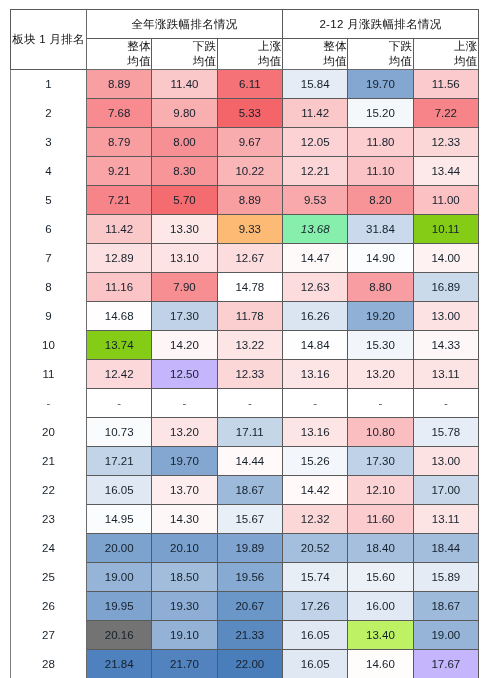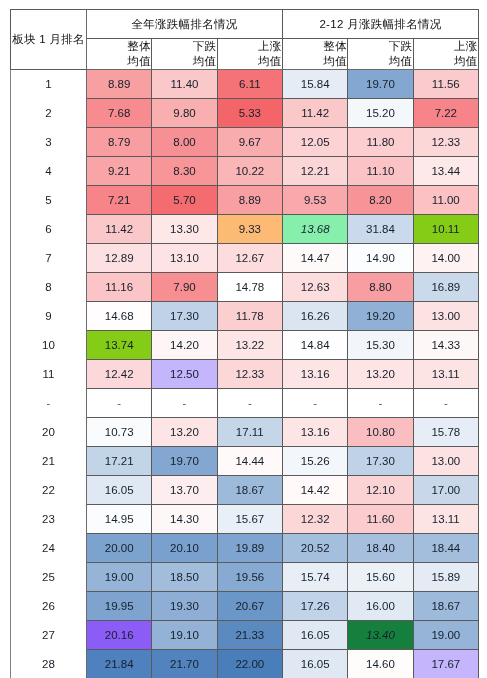--- a/index.html
+++ b/index.html
@@ -297,25 +297,25 @@
           <td class="rank-cell">26</td>
           <td class="data-cell" style="background: rgb(126, 163, 206);">19.95</td>
           <td class="data-cell" style="background: rgb(142, 174, 213);">19.30</td>
           <td class="data-cell" style="background: rgb(107, 150, 200);">20.67</td>
           <td class="data-cell col-sep" style="background: rgb(193, 211, 232);">17.26</td>
           <td class="data-cell" style="background: rgb(225, 234, 244);">16.00</td>
           <td class="data-cell" style="background: rgb(158, 186, 218);">18.67</td>
         </tr>
         <tr>
           <td class="rank-cell">27</td>
-          <td class="data-cell" style="background: #8b5cf6;">20.16</td>
+          <td class="data-cell" style="background: #737373;">20.16</td>
           <td class="data-cell" style="background: rgb(147, 178, 214);">19.10</td>
           <td class="data-cell" style="background: rgb(91, 138, 193);">21.33</td>
           <td class="data-cell col-sep" style="background: rgb(224, 233, 243);">16.05</td>
-          <td class="data-cell" style="background: #15803d; font-style: italic;">13.40</td>
+          <td class="data-cell" style="background: #bef264;">13.40</td>
           <td class="data-cell" style="background: rgb(149, 180, 215);">19.00</td>
         </tr>
         <tr>
           <td class="rank-cell">28</td>
           <td class="data-cell" style="background: rgb(78, 129, 189);">21.84</td>
           <td class="data-cell" style="background: rgb(82, 131, 190);">21.70</td>
           <td class="data-cell" style="background: rgb(74, 126, 187);">22.00</td>
           <td class="data-cell col-sep" style="background: rgb(224, 233, 243);">16.05</td>
           <td class="data-cell" style="background: rgb(255, 252, 252);">14.60</td>
           <td class="data-cell" style="background: #c4b5fd;">17.67</td>

